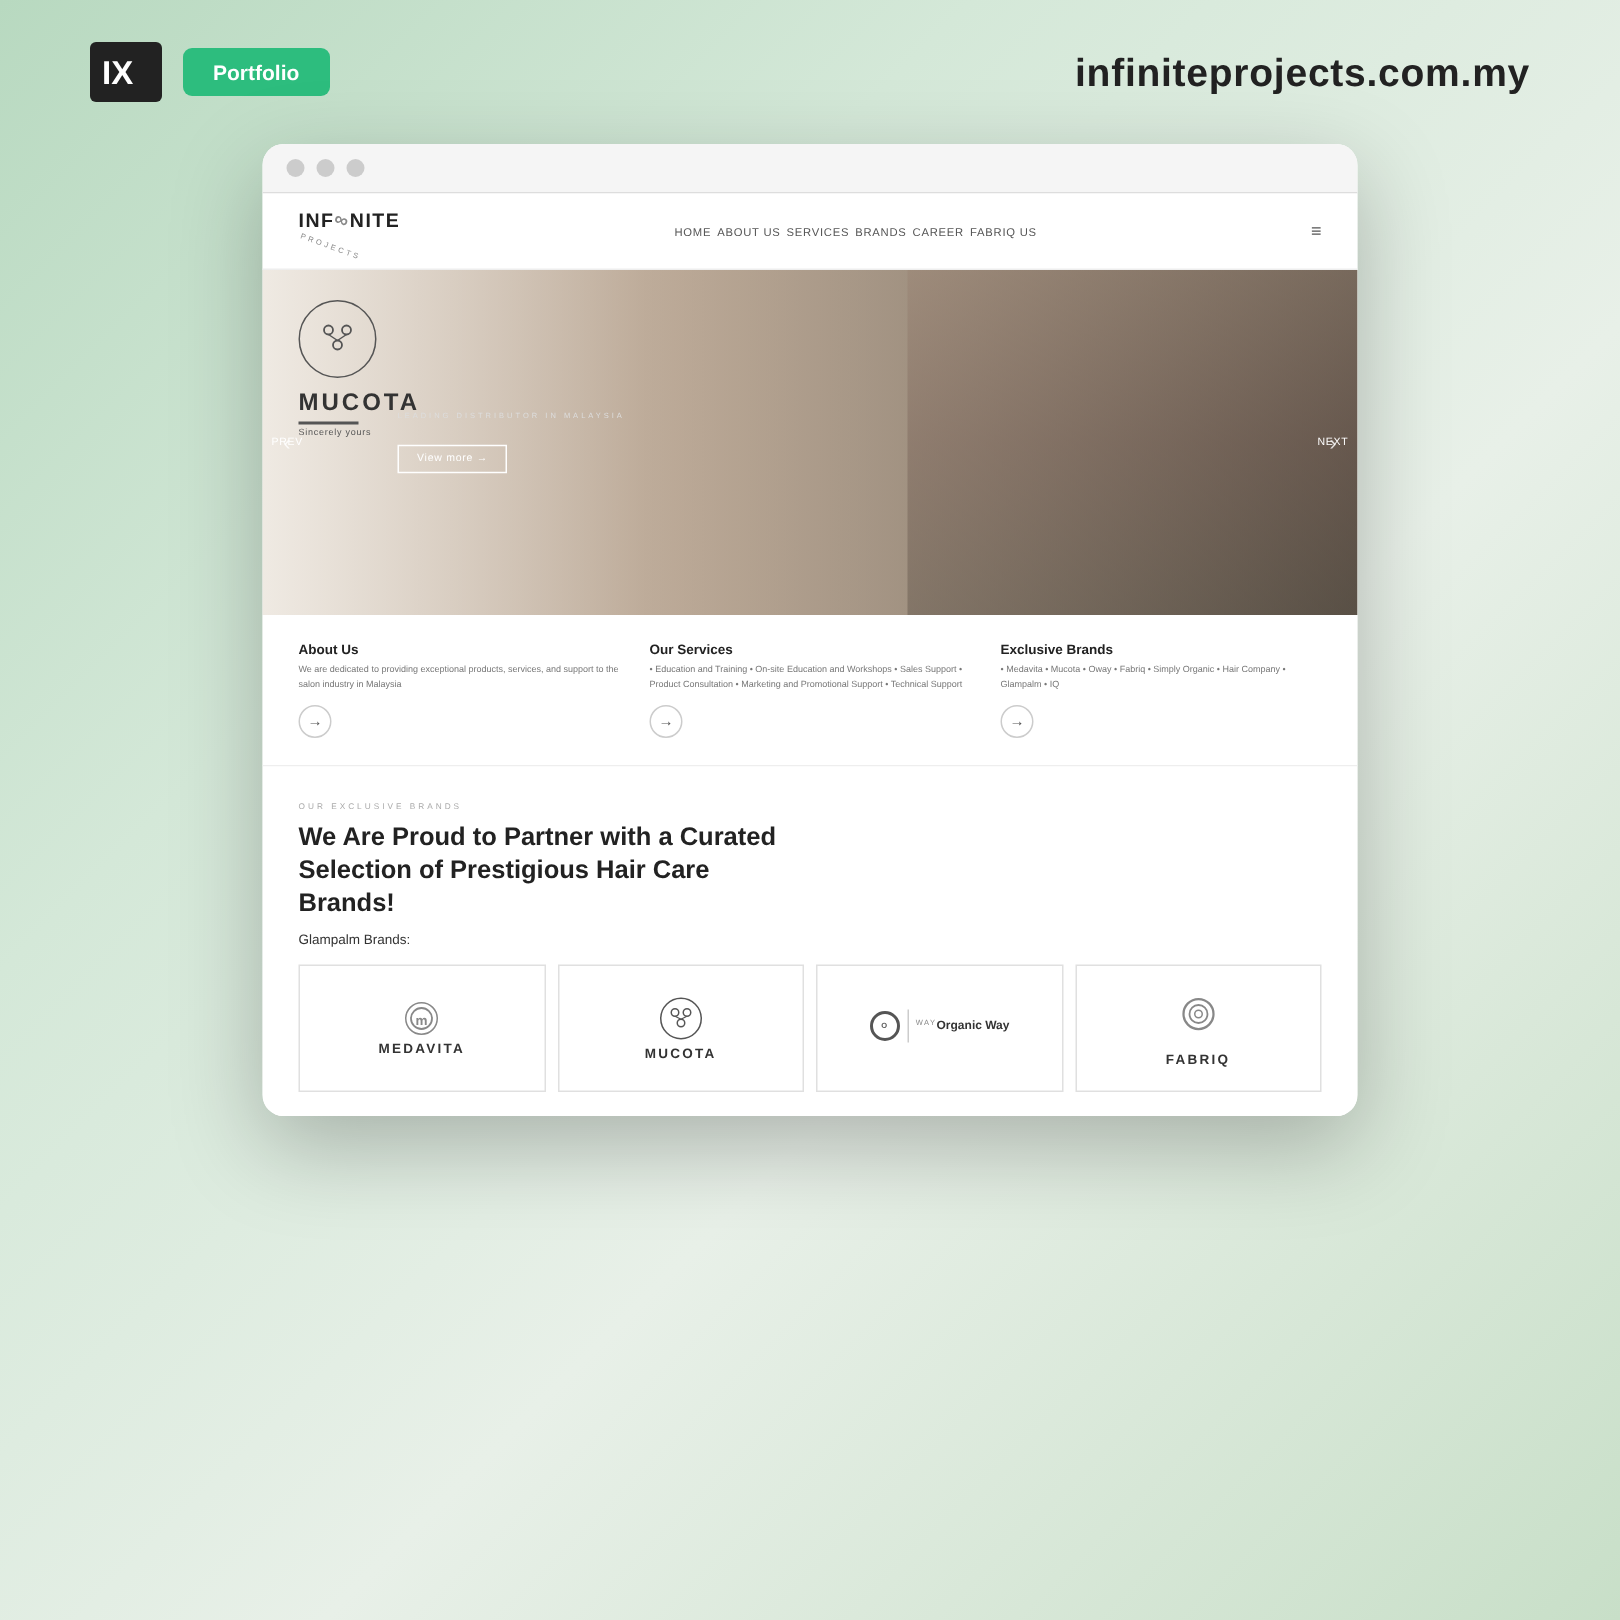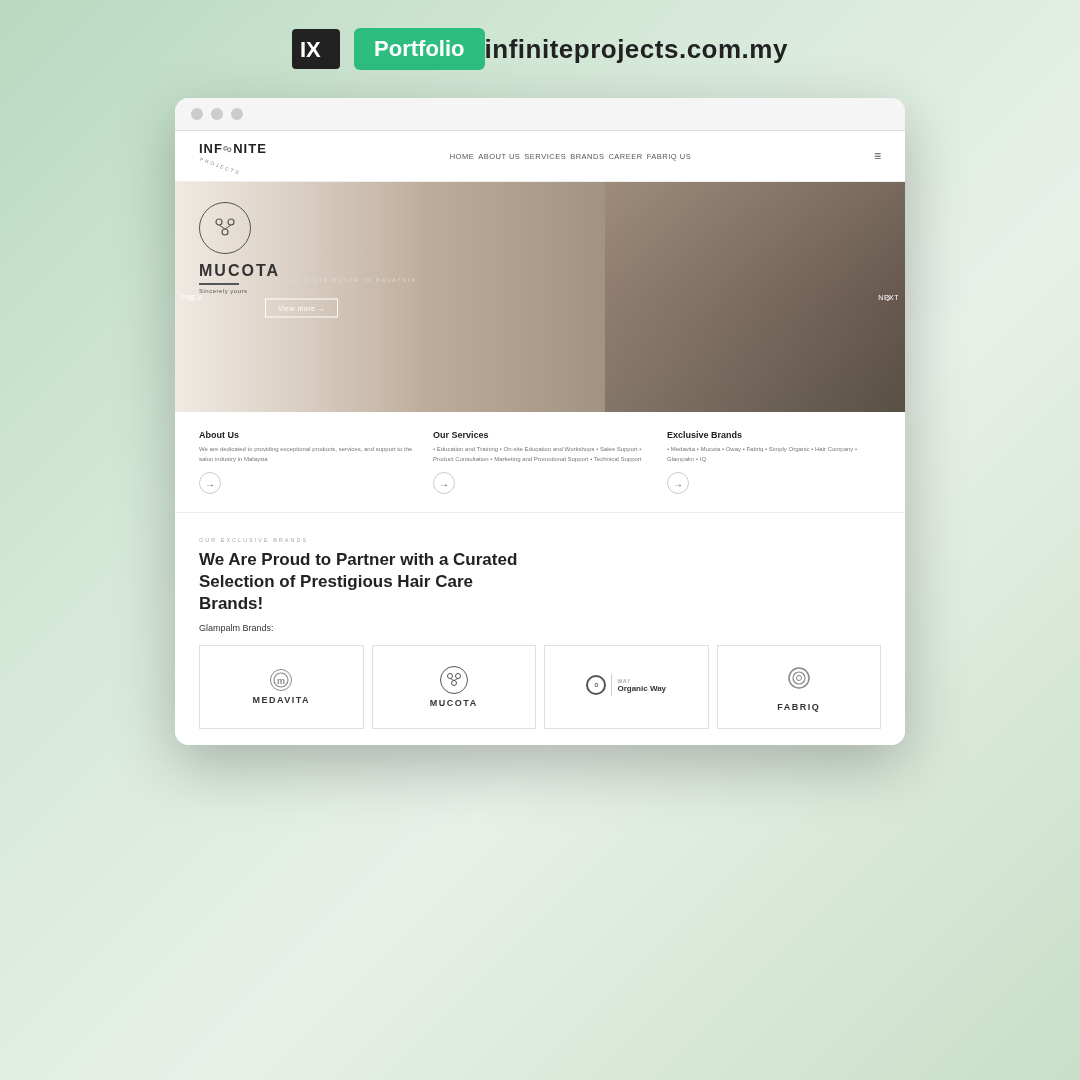--- a/index.html
+++ b/index.html
@@ -12,37 +12,37 @@
       display: flex;
       flex-direction: column;
       align-items: center;
     }
 
     
     .top-bar {
       width: 100%;
       padding: 28px 60px;
       display: flex;
-      justify-content: center;
+      justify-content: space-between;
       align-items: center;
       border-radius: 16px;
     }
     .top-left {
       display: flex;
       align-items: center;
       gap: 14px;
     }
     .ix-logo {
       width: 48px;
       height: 40px;
     }
     .portfolio-badge {
       background: #2dbd7e;
       color: white;
-      font-size: 22px;
+      font-size: 14px;
       font-weight: 700;
       padding: 8px 20px;
       border-radius: 6px;
     }
     .domain-text {
       font-size: 26px;
       font-weight: 700;
       color: #222;
       letter-spacing: 0.5px;
     }
@@ -335,21 +335,21 @@
       border: 2px solid #555;
       display: flex;
       align-items: center;
       justify-content: center;
       font-size: 5px;
       font-weight: 700;
       color: #555;
     }
     .oway-text {
       display: flex;
-      flex-direction: column;
+      flex-direction: row;
     }
     .oway-way {
       font-size: 5px;
       letter-spacing: 1px;
       color: #888;
     }
     .oway-organic {
       font-size: 8px;
       font-weight: 600;
       color: #333;

